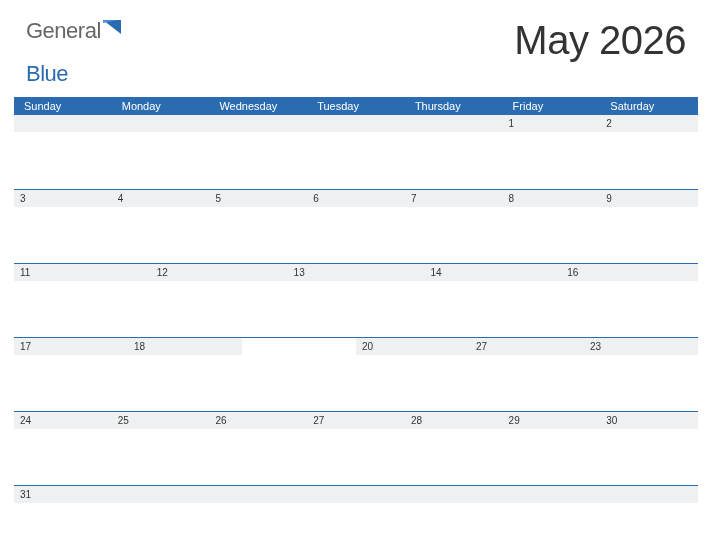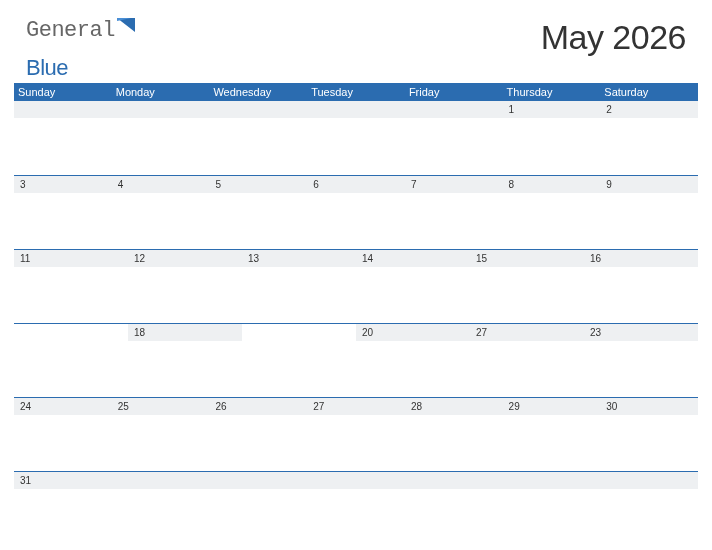--- a/index.html
+++ b/index.html
@@ -17,49 +17,48 @@
       margin-bottom: 16px;
       padding: 0 12px;
     }
     .logo {
       display: flex;
       align-items: center;
       font-size: 22px;
       color: #555;
       font-weight: 400;
       letter-spacing: -0.5px;
-      font-family: Liberation Mono, monospace;
     }
     .logo-general { color: #666; }
     .logo-blue { color: #2b6cb0; }
     .logo-icon {
       display: inline-block;
       margin-left: 2px;
       margin-top: -8px;
     }
     .title {
-      font-size: 34px;
+      font-size: 40px;
       font-weight: 400;
       color: #333;
       letter-spacing: -0.5px;
     }
     .calendar {
       width: 100%;
     }
     .day-header {
       display: flex;
       background: #2b6cb0;
       width: 100%;
     }
     .day-header-cell {
       flex: 1;
       color: #fff;
       font-size: 11px;
       font-weight: 400;
-      padding: 3px 4px;
+      padding: 3px 10px;
       text-align: left;
     }
     .week {
       display: flex;
       width: 100%;
     }
     .day-cell {
       flex: 1;
       height: 74px;
       border-top: 1px solid #2b6cb0;
@@ -92,32 +91,32 @@
     <span class="logo-icon">
       <svg width="18" height="14" viewBox="0 0 18 14">
         <path d="M0 0 L18 0 L18 14 Z" fill="#2b6cb0"></path>
         <path d="M0 0 L14 0 L0 3 Z" fill="#4a8fd6"></path>
       </svg>
     </span>
     <br>
   </div>
   <div class="title">May 2026</div>
 </div>
-<div style="padding:0 12px;margin-top:-18px;margin-bottom:2px;">
+<div style="padding:0 12px;margin-top:-18px;margin-bottom:10px;">
   <span class="logo-blue" style="font-size:22px;letter-spacing:-0.5px;">Blue</span>
 </div>
 
 <div class="calendar">
   <div class="day-header">
     <div class="day-header-cell">Sunday</div>
     <div class="day-header-cell">Monday</div>
     <div class="day-header-cell">Wednesday</div>
     <div class="day-header-cell">Tuesday</div>
+    <div class="day-header-cell">Thursday</div>
     <div class="day-header-cell">Friday</div>
-    <div class="day-header-cell">Thursday</div>
     <div class="day-header-cell">Saturday</div>
   </div>
 
   <div id="weeks-container">
       <div class="week">
         <div class="day-cell empty">
           <span class="day-number"></span>
           <div class="day-body"></div>
         </div>
         <div class="day-cell empty">
@@ -186,30 +185,27 @@
         </div>
         <div class="day-cell">
           <span class="day-number">13</span>
           <div class="day-body"></div>
         </div>
         <div class="day-cell">
           <span class="day-number">14</span>
           <div class="day-body"></div>
         </div>
         <div class="day-cell">
-          <span class="day-number">15</span>
-          <div class="day-body"></div>
-        </div>
-        <div class="day-cell">
           <span class="day-number">16</span>
           <div class="day-body"></div>
         </div>
       </div>
       <div class="week">
         <div class="day-cell">
+          <span class="day-number">17</span>
           <div class="day-body"></div>
         </div>
         <div class="day-cell">
           <span class="day-number">18</span>
           <div class="day-body"></div>
         </div>
         <div class="day-cell">
           <div class="day-body"></div>
         </div>
         <div class="day-cell">

